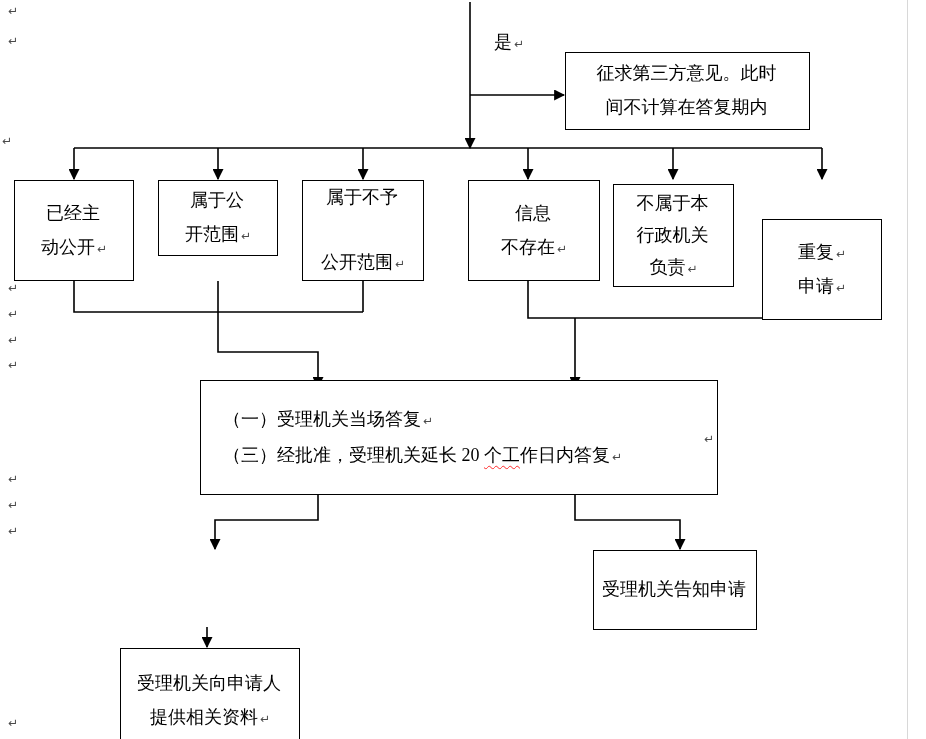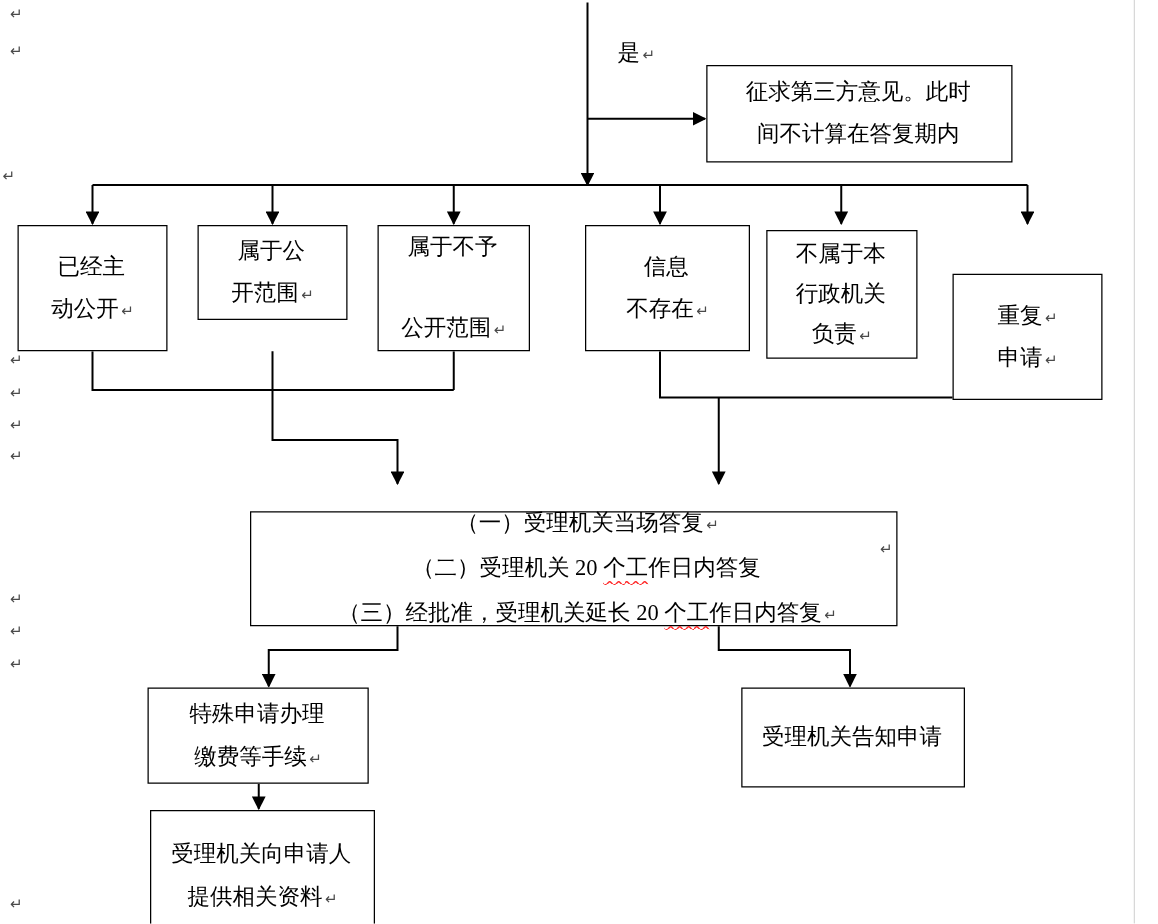--- a/index.html
+++ b/index.html
@@ -125,37 +125,32 @@
     <div class="line"><span>不属于本</span><span class="pmark"></span></div>
     <div class="line"><span>行政机关</span><span class="pmark"></span></div>
     <div class="line"><span>负责</span><span class="pmark">↵</span></div>
   </div>
 
   <div class="node" style="left:762px;top:180px;width:120px;height:101px;margin-top:39px;">
     <div class="line"><span>重复</span><span class="pmark">↵</span></div>
     <div class="line"><span>申请</span><span class="pmark">↵</span></div>
   </div>
 
-  <div class="node main" style="left:200px;top:409px;width:518px;height:92px;align-items:center;">
+  <div class="node main" style="left:200px;top:380px;width:518px;height:115px;">
     <div class="mline"><span>（一）受理机关当场答复</span><span class="sq"></span><span></span><span class="pmark">↵</span></div>
-    <div class="mline"><span>（二）受理机关 20 </span><span class="sq">个工</span><span>作日内答复</span><span class="pmark"></span></div>
     <div class="mline"><span>（三）经批准，受理机关延长 20 </span><span class="sq">个工</span><span>作日内答复</span><span class="pmark">↵</span></div>
   </div>
 
-  <div class="node" style="left:118px;top:550px;width:177px;height:77px;">
-    <div class="line"><span>特殊申请办理</span><span class="pmark"></span></div>
-    <div class="line"><span>缴费等手续</span><span class="pmark">↵</span></div>
-  </div>
 
   <div class="node" style="left:120px;top:648px;width:180px;height:106px;">
     <div class="line"><span>受理机关向申请人</span><span class="pmark"></span></div>
     <div class="line"><span>提供相关资料</span><span class="pmark">↵</span></div>
   </div>
 
-  <div class="node" style="left:593px;top:550px;width:179px;height:80px;">
+  <div class="node" style="left:593px;top:550px;width:164px;height:80px;">
     <div class="line"><span>受理机关告知申请</span><span class="pmark"></span></div>
   </div>
 
   <span class="margin-mark" style="left:8px;top:4px;">↵</span>
   <span class="margin-mark" style="left:8px;top:34px;">↵</span>
   <span class="margin-mark" style="left:2px;top:134px;">↵</span>
   <span class="margin-mark" style="left:8px;top:281px;">↵</span>
   <span class="margin-mark" style="left:8px;top:307px;">↵</span>
   <span class="margin-mark" style="left:8px;top:333px;">↵</span>
   <span class="margin-mark" style="left:8px;top:358px;">↵</span>

